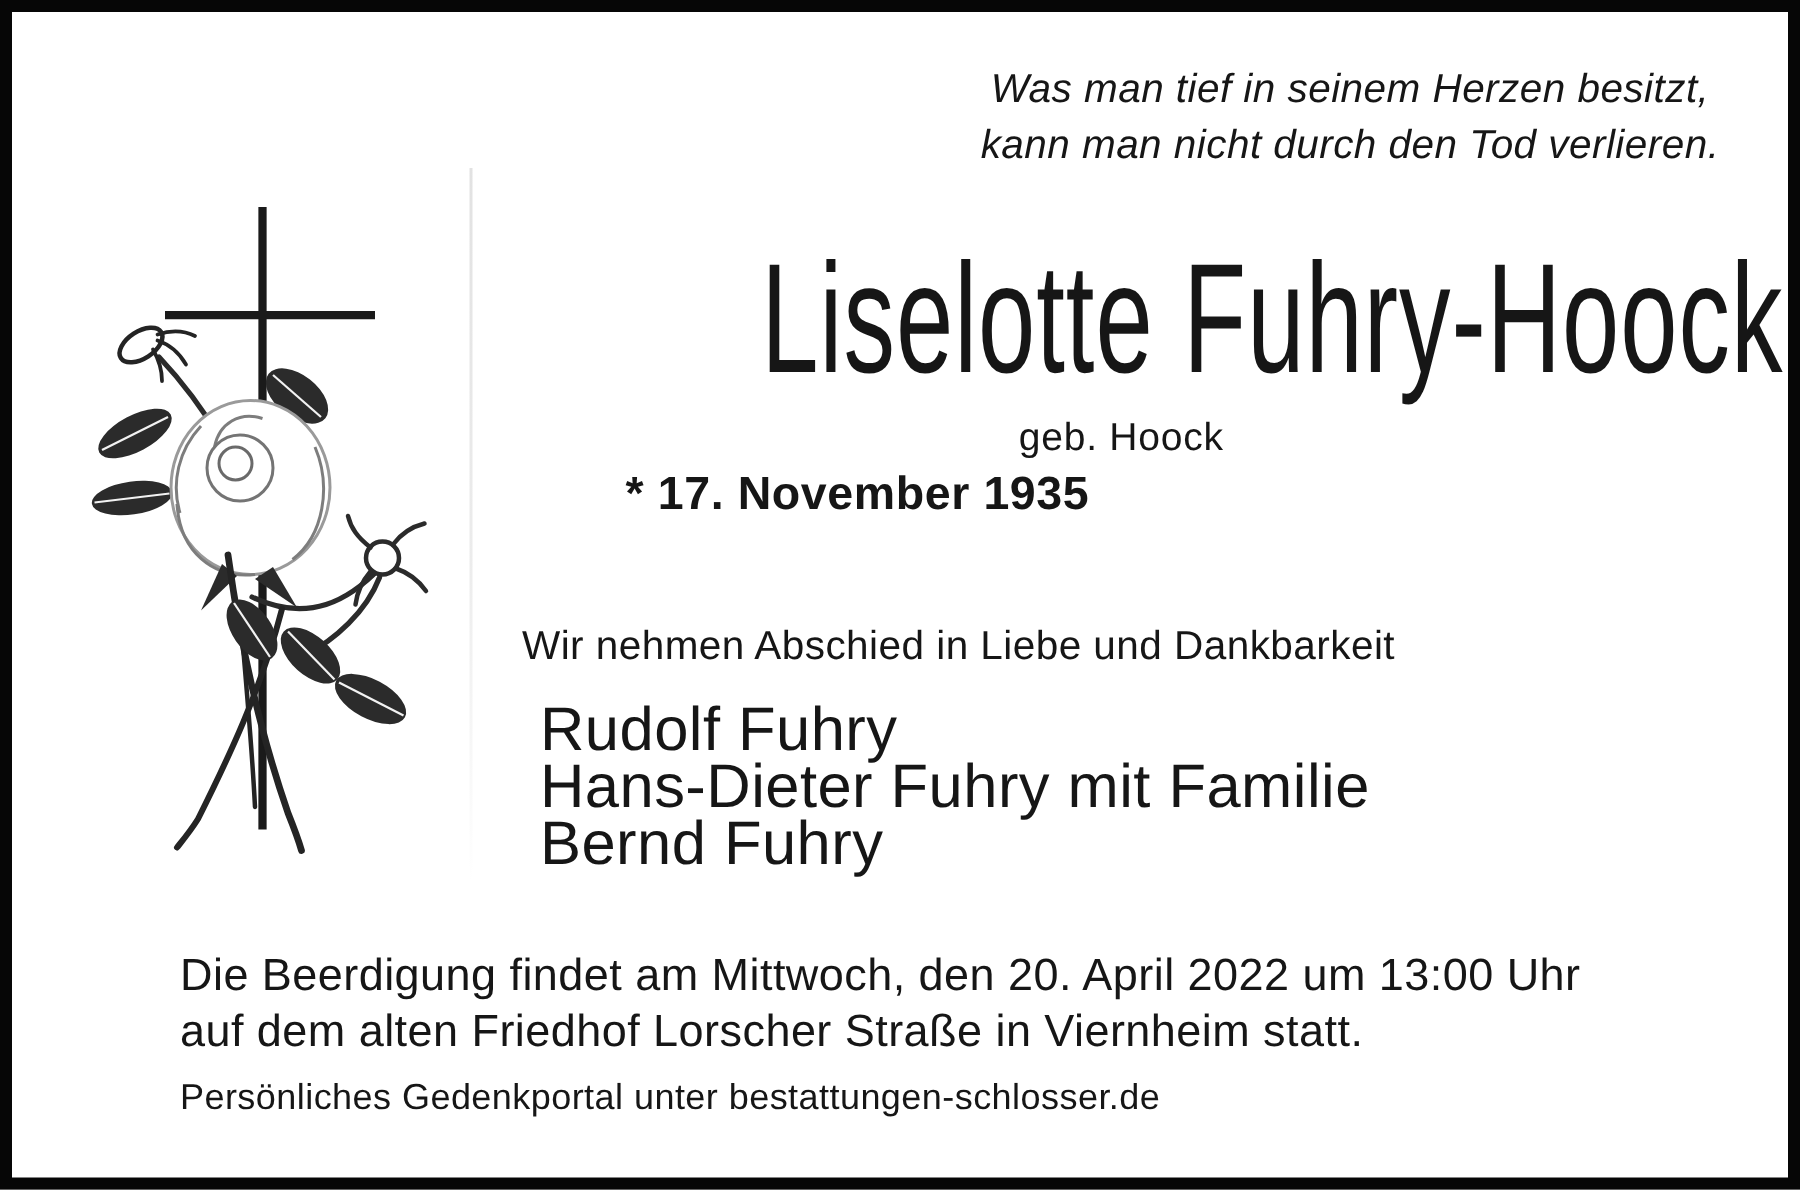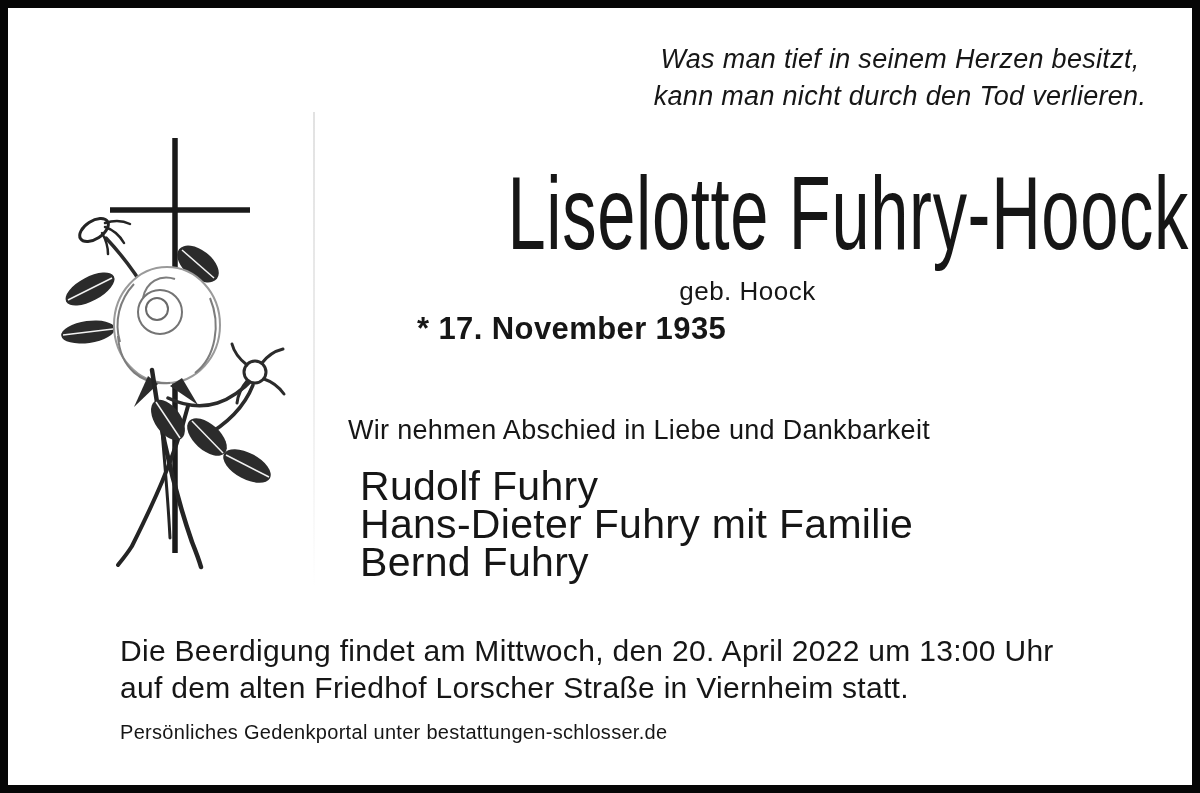--- a/index.html
+++ b/index.html
@@ -32,21 +32,21 @@
     transform-origin:center;
     white-space:nowrap;
   }
   .maiden-wrap{left:324px;top:268px;width:800px;text-align:center;}
   .maiden{font-size:26px;line-height:30px;letter-spacing:.5px;margin-left:31px;}
   .birth{left:409px;top:303px;font-size:31px;line-height:36px;letter-spacing:.4px;font-weight:bold;}
   .death{left:824px;top:303px;font-size:31px;line-height:36px;letter-spacing:.4px;}
   .farewell{left:340px;top:404px;font-size:27px;line-height:36px;letter-spacing:.3px;}
   .mourners{left:352px;top:459px;font-size:41px;line-height:38px;letter-spacing:.3px;}
   .funeral{left:112px;top:611px;font-size:30px;line-height:37px;letter-spacing:.3px;margin-top:13px;}
-  .portal{left:112px;top:708px;font-size:20px;line-height:32px;letter-spacing:.3px;}
+  .portal{left:112px;top:708px;font-size:24px;line-height:32px;letter-spacing:.3px;}
   
   .fold-line{
     left:305px;top:104px;width:2px;height:476px;
     background:linear-gradient(to bottom,#e2e2e2 0%,#ececec 55%,rgba(255,255,255,0) 100%);
   }
   .illustration{left:40px;top:100px;width:272px;height:470px;}
 </style>
 </head>
 <body>
 

